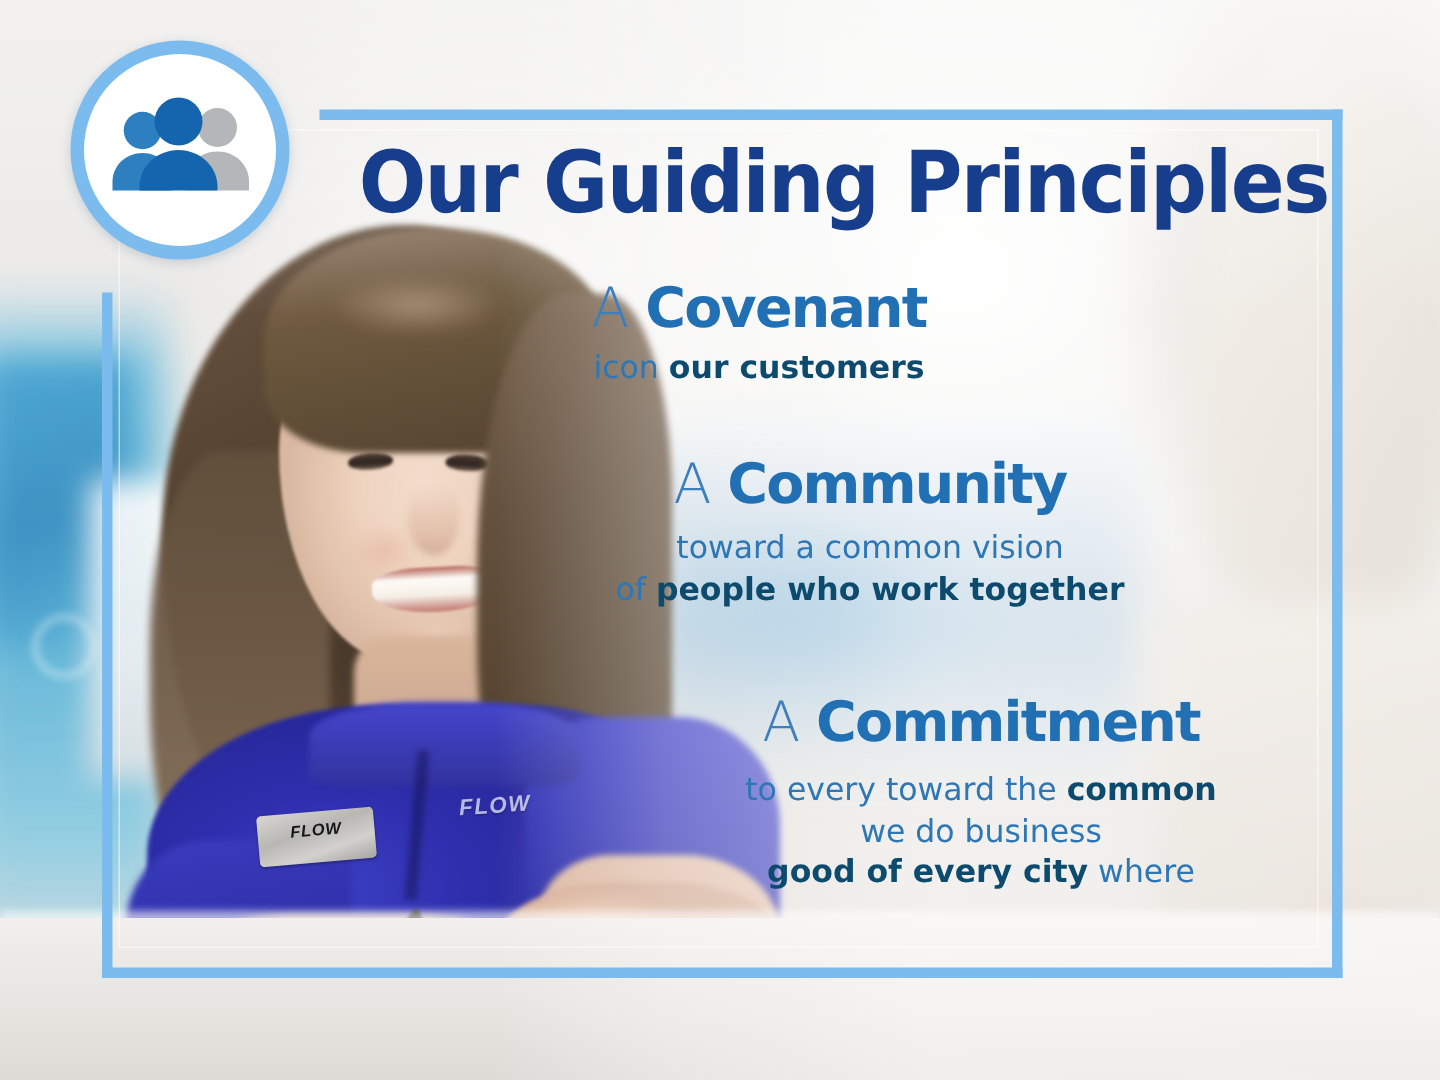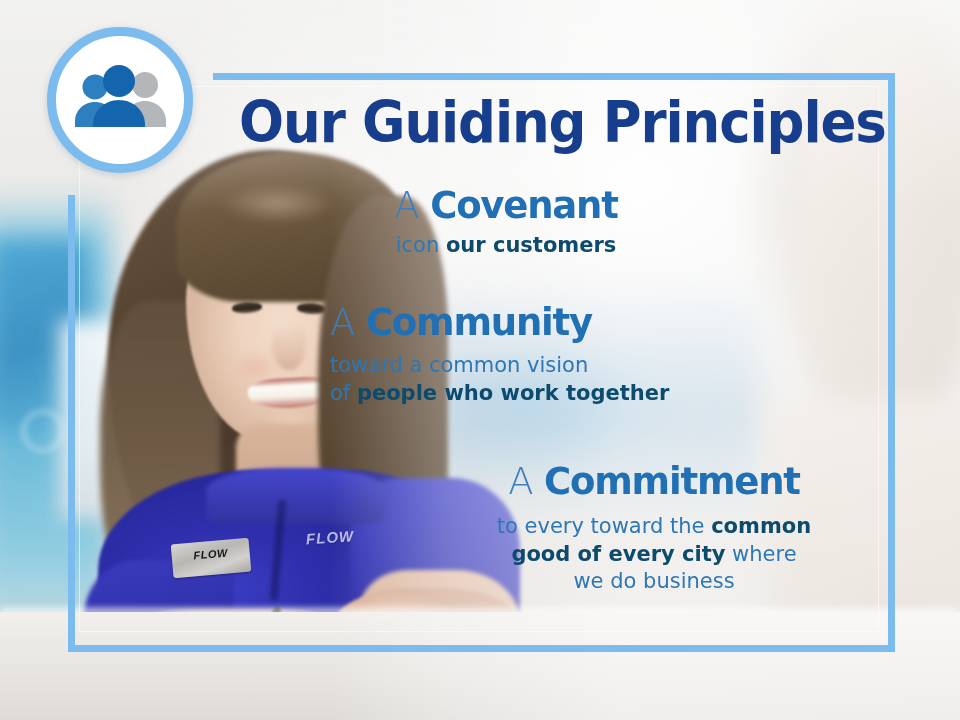--- a/index.html
+++ b/index.html
@@ -340,21 +340,21 @@
     color:#2D77B6;
     font-weight:normal;
   }
   .p-sub b { font-weight:bold; color:#0c4a6e; }
 
   
   #p1       { left:276px; top:186px; width:460px; text-align:center; }
   #p1 .p-sub{ margin-top:7px; }
 
   
-  #p2       { left:330px; top:303px; width:500px; }
+  #p2       { left:330px; top:303px; width:500px; text-align:center; }
   #p2 .p-sub{ margin-top:10px; }
 
   
   #p3       { left:414px; top:462px; width:480px; text-align:center; }
   #p3 .p-sub{ margin-top:12px; }
 
   .sr { position:absolute; width:1px; height:1px; overflow:hidden; clip:rect(0 0 0 0); }
 </style>
 </head>
 <body>
@@ -463,20 +463,20 @@
 
   <div class="principle" id="p3">
     <div class="p-big">
       <span class="lead">A</span>
       <span class="word">Commitment</span>
     </div>
     <div class="p-sub">
       <div>
         <span>to every toward the </span><b>common</b>
       </div>
+      <div>we do business</div>
       <div>
         <b>good of every city</b><span> where</span>
       </div>
-      <div>we do business</div>
     </div>
   </div>
 
 </div>
 
 </body></html>

